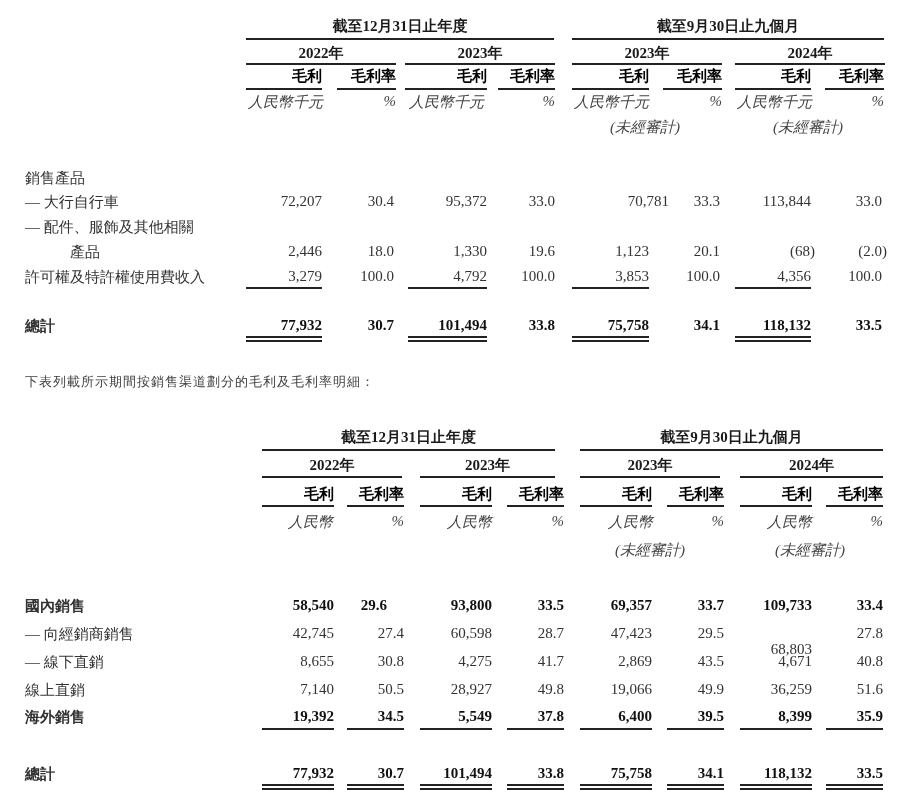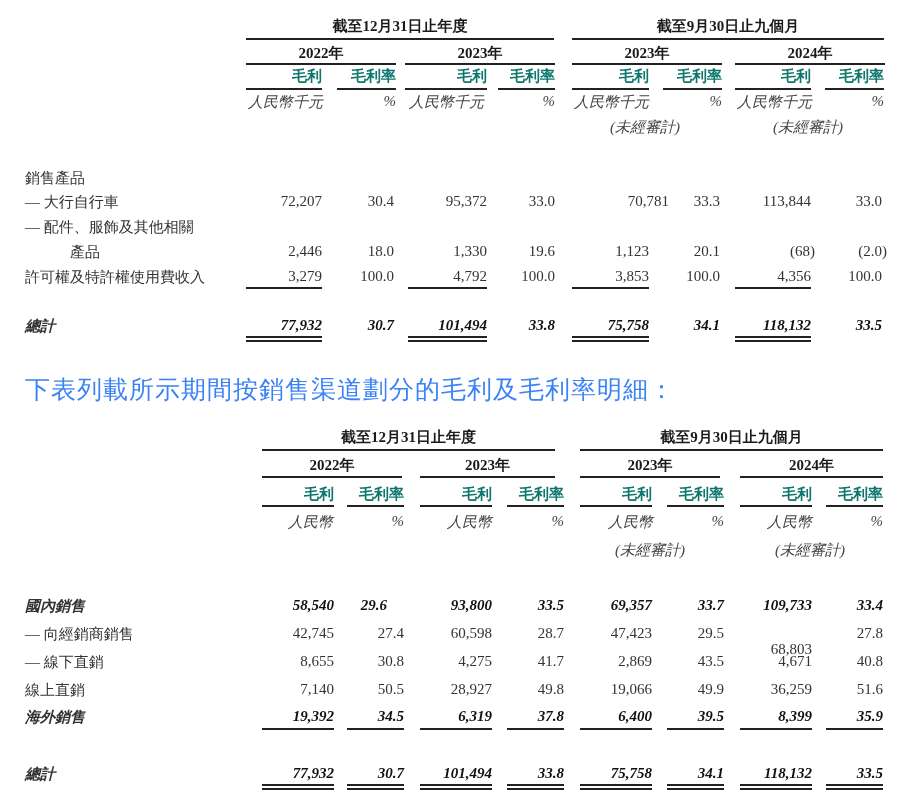--- a/index.html
+++ b/index.html
@@ -1,27 +1,27 @@
 <!DOCTYPE html>
 <html><head>
 <meta charset="utf-8">
 <style>
   html, body { margin:0; padding:0; background:#ffffff; }
   body { width:898px; height:796px; position:relative; overflow:hidden;
          font-family:"Liberation Serif","DejaVu Serif",serif; color:#2a2a2a; }
   .abs { position:absolute; white-space:nowrap; }
   .hdr { font-weight:bold; font-size:15px; text-align:center; color:#1a1a1a; }
-  .sub { font-weight:bold; font-size:15px; text-align:right; color:#0f766e; }
+  .sub { font-weight:bold; font-size:15px; text-align:right; color:#000000; }
   .unit { font-style:italic; font-size:15px; color:#444; }
   .num { font-size:15px; text-align:right; color:#333; }
-  .bold { font-weight:bold; color:#111;font-style:italic; }
+  .bold { font-weight:bold; color:#111; }
   .lbl { font-size:15px; color:#333; }
   .line { position:absolute; background:#222; height:2px; }
   .dbl { position:absolute; height:6px; border-top:2px solid #222; border-bottom:2px solid #222; box-sizing:border-box; }
-  .intro { font-size:25px; color:#3b82f6; letter-spacing:1px; }
+  .intro { font-size:13px; color:#404040; letter-spacing:1px; }
 </style>
 </head>
 <body>
 
 <div>
 
   <div class="abs hdr" style="left:246px;top:17px;width:308px;">截至12月31日止年度</div>
   <div class="line" style="left:246px;top:38px;width:308px;"></div>
   <div class="abs hdr" style="left:572px;top:17px;width:312px;">截至9月30日止九個月</div>
   <div class="line" style="left:572px;top:38px;width:312px;"></div>
@@ -212,21 +212,21 @@
     <div class="abs num" style="left:420px;top:681px;width:72px;">28,927</div>
     <div class="abs num" style="left:507px;top:681px;width:57px;">49.8</div>
     <div class="abs num" style="left:580px;top:681px;width:72px;">19,066</div>
     <div class="abs num" style="left:667px;top:681px;width:57px;">49.9</div>
     <div class="abs num" style="left:740px;top:681px;width:72px;">36,259</div>
     <div class="abs num" style="left:826px;top:681px;width:57px;">51.6</div>
   </div>
   <div>
     <div class="abs num bold" style="left:262px;top:708px;width:72px;">19,392</div>
     <div class="abs num bold" style="left:347px;top:708px;width:57px;">34.5</div>
-    <div class="abs num bold" style="left:420px;top:708px;width:72px;">6,319</div>
+    <div class="abs num bold" style="left:420px;top:708px;width:72px;">5,549</div>
     <div class="abs num bold" style="left:507px;top:708px;width:57px;">37.8</div>
     <div class="abs num bold" style="left:580px;top:708px;width:72px;">6,400</div>
     <div class="abs num bold" style="left:667px;top:708px;width:57px;">39.5</div>
     <div class="abs num bold" style="left:740px;top:708px;width:72px;">8,399</div>
     <div class="abs num bold" style="left:826px;top:708px;width:57px;">35.9</div>
   </div>
 
   <div class="line" style="left:262px;top:728px;width:72px;"></div>
   <div class="line" style="left:347px;top:728px;width:57px;"></div>
   <div class="line" style="left:420px;top:728px;width:72px;"></div>

